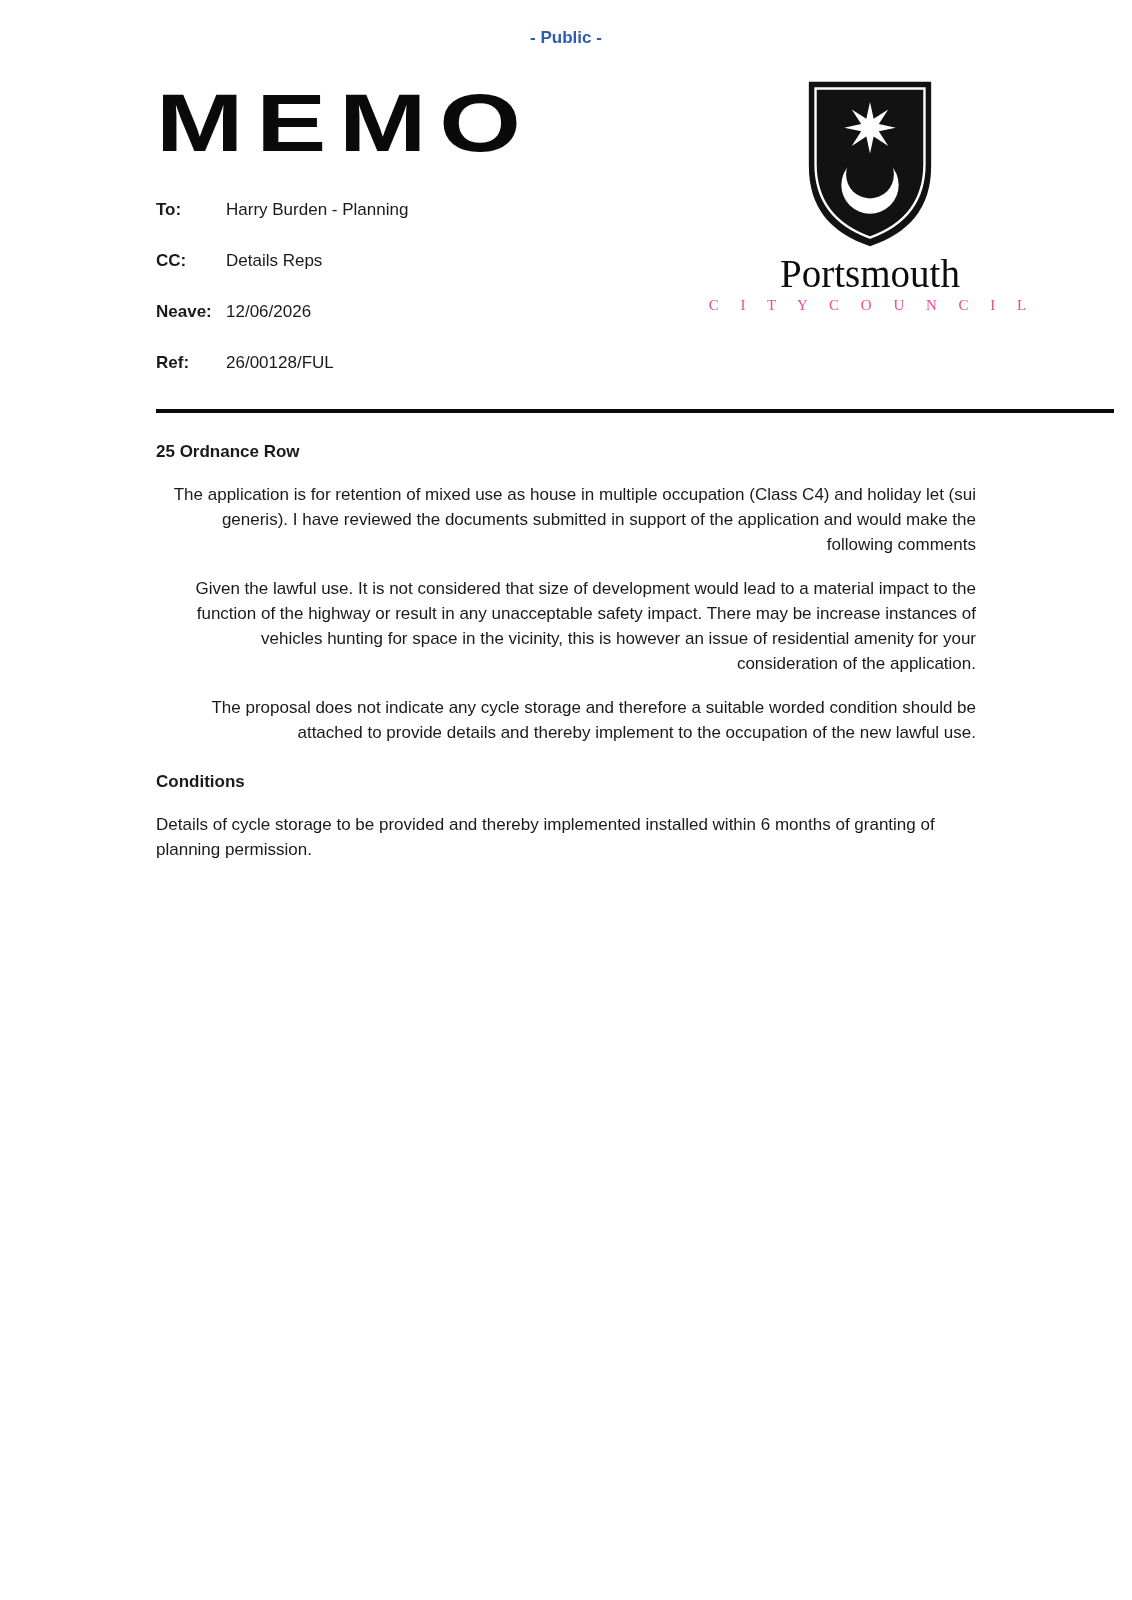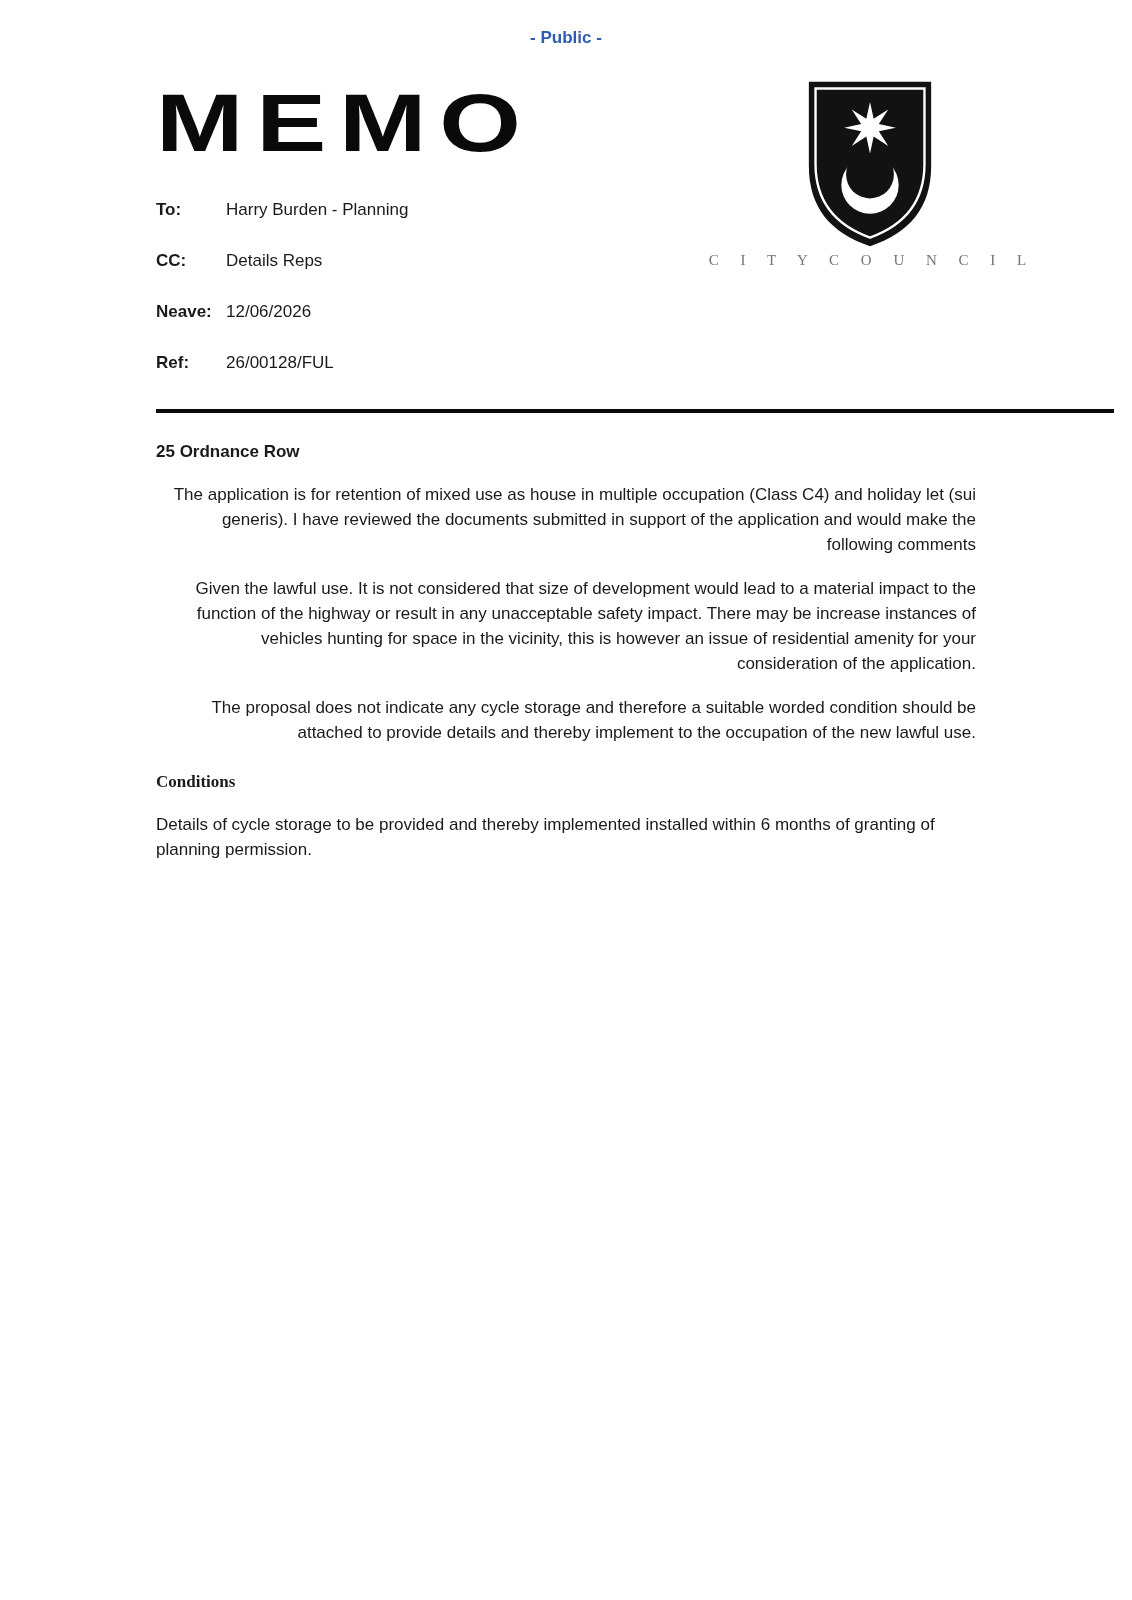--- a/index.html
+++ b/index.html
@@ -78,21 +78,21 @@
     line-height: 1.05;
     color: #0d0d0d;
     margin-top: 4px;
     white-space: nowrap;
   }
   .org-subtitle {
     font-family: "Liberation Serif", serif;
     font-size: 15px;
     letter-spacing: 5px;
     word-spacing: 8px;
-    color: #737373;
+    color: #ec4899;
     margin-top: 2px;
     white-space: nowrap;
   }
   .rule {
     border: none;
     height: 4px;
     background: #0a0a0a;
     margin: 34px 0 26px 0;
     width: 958px;
   }
@@ -110,21 +110,20 @@
     margin: 0 0 18px 0;
   }
   .doc-body p.para-gap {
     margin-bottom: 19px;
     text-align: right;
   }
   .conditions-heading {
     font-size: 17px;
     font-weight: bold;
     margin: 24px 0 18px 0;
-    font-family: Liberation Serif, serif;
   }
 </style>
 </head>
 <body>
 
 <div class="page">
 
   <div class="classification">- Public -</div>
 
   <div class="header">
@@ -155,20 +154,21 @@
         <path d="M13,11 H127 V90 C127 130 106 154 70 167 C34 154 13 130 13 90 Z" fill="none" stroke="#ffffff" stroke-width="2.5"></path>
 
         <circle cx="70" cy="112" r="30" fill="#ffffff"></circle>
         <circle cx="70" cy="101" r="25" fill="#121212"></circle>
 
         <polygon fill="#ffffff" points="
           70,25 73.83,42.76 89.09,32.91 79.24,48.17 97,52 79.24,55.83
           89.09,71.09 73.83,61.24 70,79 66.17,61.24 50.91,71.09 60.76,55.83
           43,52 60.76,48.17 50.91,32.91 66.17,42.76"></polygon>
       </svg>
+      <div class="org-name">Portsmouth</div>
       <div class="org-subtitle">C I T Y   C O U N C I L</div>
     </div>
   </div>
 
   <hr class="rule">
 
   <div class="doc-body">
     <h2 class="section-heading">25 Ordnance Row</h2>
 
     <p class="para-gap">The application is for retention of mixed use as house in multiple occupation (Class C4) and holiday let (sui generis). I have reviewed the documents submitted in support of the application and would make the following comments</p>

